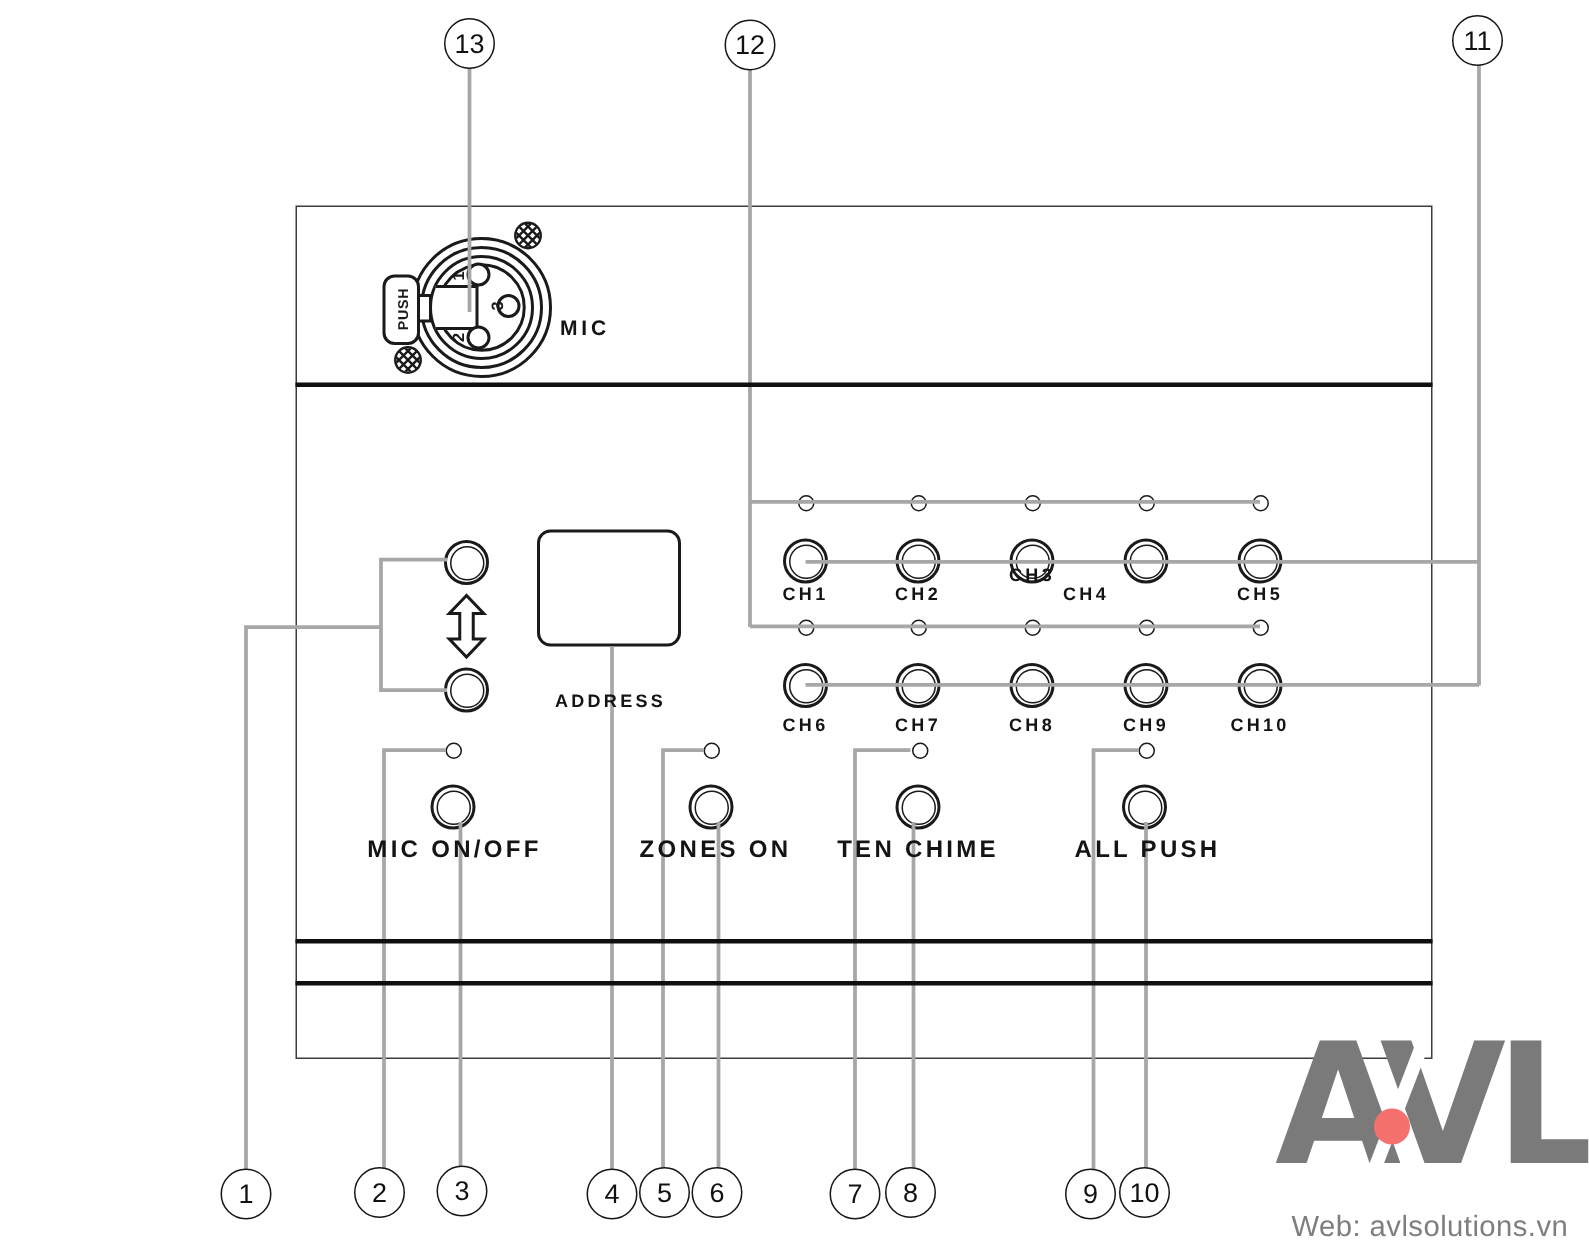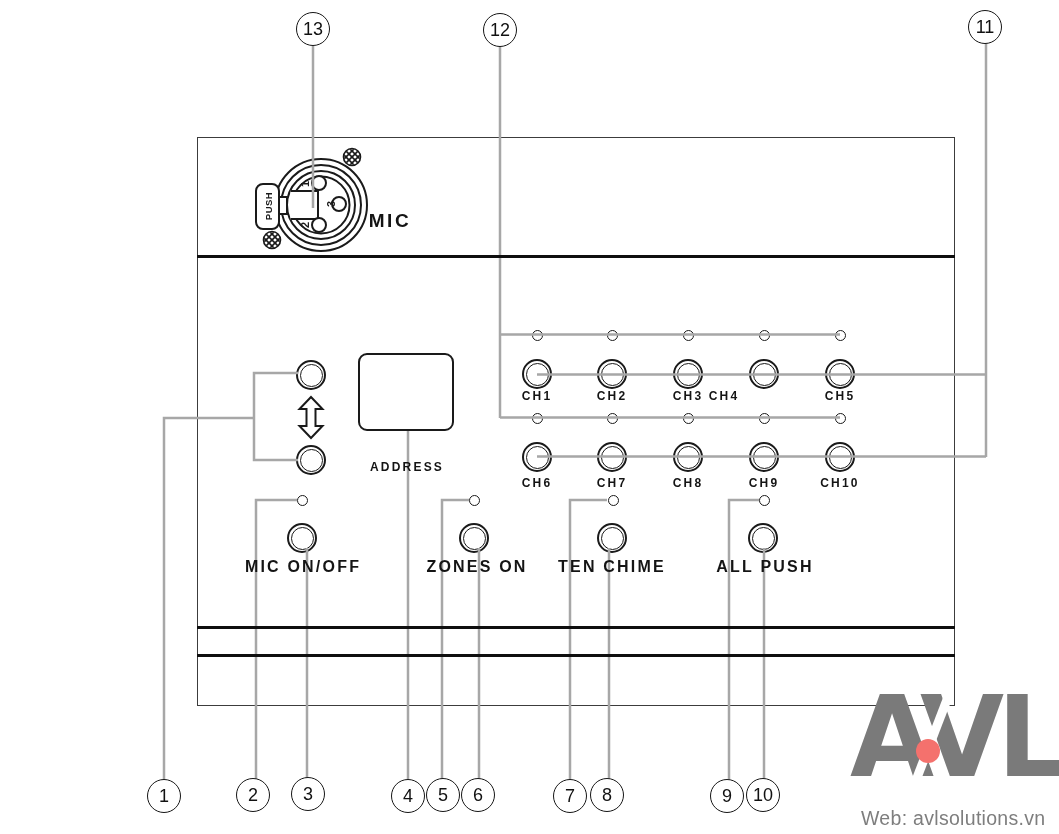--- a/index.html
+++ b/index.html
@@ -82,21 +82,21 @@
           <circle cx="272" cy="240" r="8"></circle>
         </clipPath>
       <circle cx="272" cy="240" r="8.5"></circle>
       <g clip-path="url(#sc2)">
         <path d="M264,232 L280,248 M267,229 L283,245 M261,235 L277,251 M280,232 L264,248 M283,235 L267,251 M277,229 L261,245"></path>
       </g>
     </g>
     <path d="M311,397 L299.5,409 L306.5,409 L306.5,426 L299.5,426 L311,438 L322.5,426 L315.5,426 L315.5,409 L322.5,409 Z" fill="#fff" stroke="#1a1a1a" stroke-width="2" stroke-linejoin="miter"></path>
   </svg>
 
-  <div class="abs lbl" style="left:390px;top:210px;font-size:19px;letter-spacing:2.6px">MIC</div>
+  <div class="abs lbl" style="left:390px;top:210px;font-size:14px;letter-spacing:2.6px">MIC</div>
 
   <div class="abs btn" style="left:296px;top:360px">
       <div class="btn-in"></div>
     </div>
   <div class="abs btn" style="left:296px;top:445px">
       <div class="btn-in"></div>
     </div>
 
   <div class="abs addr"></div>
   <div class="abs lbl" style="left:407px;top:460px">ADDRESS</div>
@@ -116,21 +116,21 @@
       <div class="btn-in"></div>
     </div>
   <div class="abs btn" style="left:749px;top:359px">
       <div class="btn-in"></div>
     </div>
   <div class="abs btn" style="left:825px;top:359px">
       <div class="btn-in"></div>
     </div>
   <div class="abs lbl" style="left:537px;top:389px">CH1</div>
   <div class="abs lbl" style="left:612px;top:389px">CH2</div>
-  <div class="abs lbl" style="left:688px;top:389px">CH3</div>
+  <div class="abs lbl" style="left:688px;top:376px">CH3</div>
   <div class="abs lbl" style="left:724px;top:389px">CH4</div>
   <div class="abs lbl" style="left:840px;top:389px">CH5</div>
 
   <div class="abs led" style="left:531.5px;top:412.5px"></div>
   <div class="abs led" style="left:606.5px;top:412.5px"></div>
   <div class="abs led" style="left:682.5px;top:412.5px"></div>
   <div class="abs led" style="left:758.5px;top:412.5px"></div>
   <div class="abs led" style="left:834.5px;top:412.5px"></div>
   <div class="abs btn" style="left:522px;top:442px">
       <div class="btn-in"></div>

